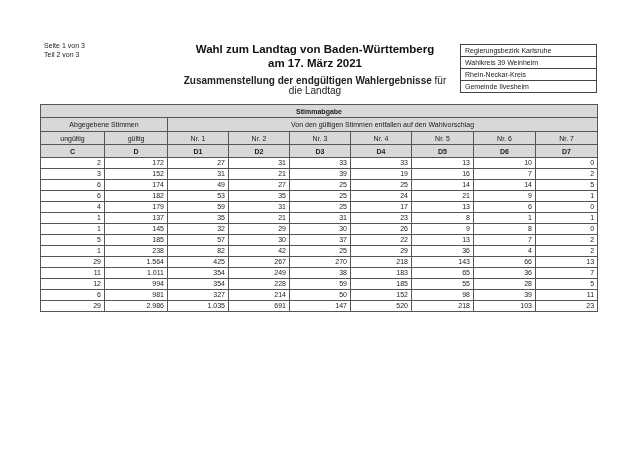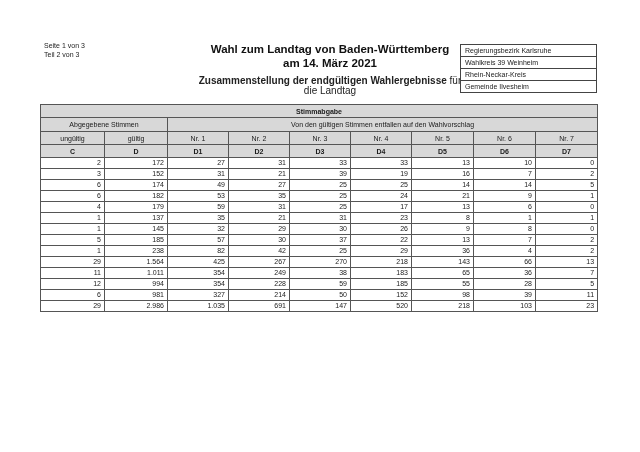--- a/index.html
+++ b/index.html
@@ -5,21 +5,21 @@
   * { margin: 0; padding: 0; box-sizing: border-box; }
   html, body { width: 640px; height: 452px; background: #ffffff; overflow: hidden; }
   body { font-family: "Liberation Sans", sans-serif; color: #1a1a1a; position: relative; }
 
   .page { position: absolute; inset: 0; background: #ffffff; }
 
   
   .meta { position: absolute; left: 44px; top: 41px; font-size: 7px; line-height: 9px; color: #222; }
 
   
-  .title-block { position: absolute; left: 150px; top: 43px; width: 360px; text-align: center; }
+  .title-block { position: absolute; left: 135px; top: 43px; width: 360px; text-align: center; }
   .title-line { font-size: 11.5px; font-weight: bold; line-height: 13.5px; color: #111; }
   .subtitle { margin-top: 6px; font-size: 10px; line-height: 9.5px; color: #222; }
   .subtitle .b { font-weight: bold; }
 
   
   .region-boxes { position: absolute; left: 460px; top: 44px; width: 137px; }
   .region-box { border: 1px solid #444; height: 13px; line-height: 11px; font-size: 7px;
                 padding-left: 4px; background: #fff; margin-top: -1px; color: #222; }
   .region-box:first-child { margin-top: 0; }
 
@@ -41,21 +41,21 @@
 
 <div class="page">
 
   <div class="meta">
     <div>Seite 1 von 3</div>
     <div>Teil 2 von 3</div>
   </div>
 
   <div class="title-block">
     <div class="title-line">Wahl zum Landtag von Baden-Württemberg</div>
-    <div class="title-line">am 14. März 2021</div>
+    <div class="title-line">am 17. März 2021</div>
     <div class="subtitle">
       <span class="b">Zusammenstellung der endgültigen Wahlergebnisse</span><span> für</span><br>
       <span>die Landtag</span>
     </div>
   </div>
 
   <div class="region-boxes">
     <div class="region-box">Regierungsbezirk Karlsruhe</div>
     <div class="region-box">Wahlkreis 39 Weinheim</div>
     <div class="region-box">Rhein-Neckar-Kreis</div>

